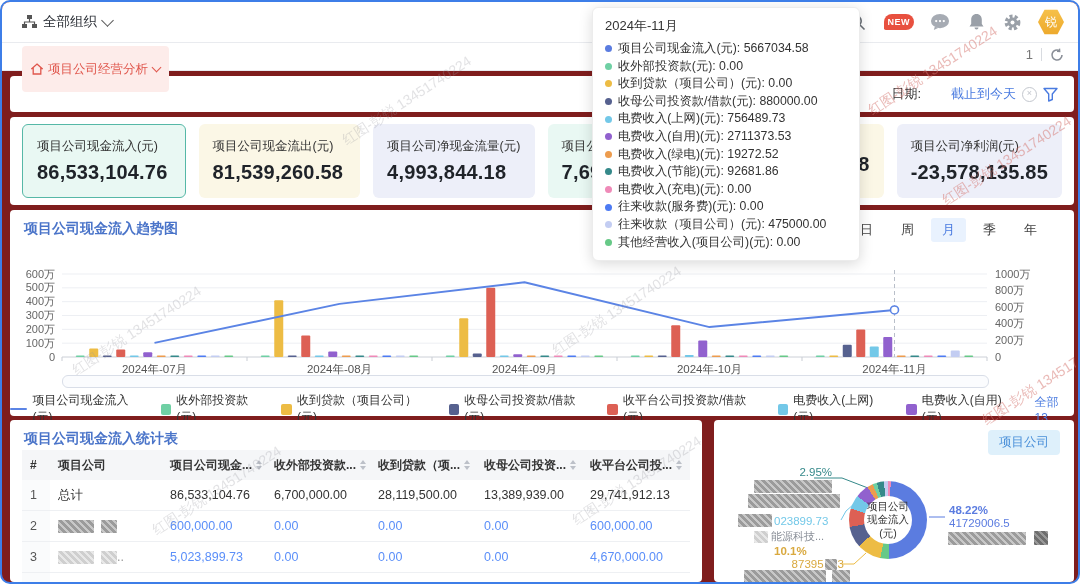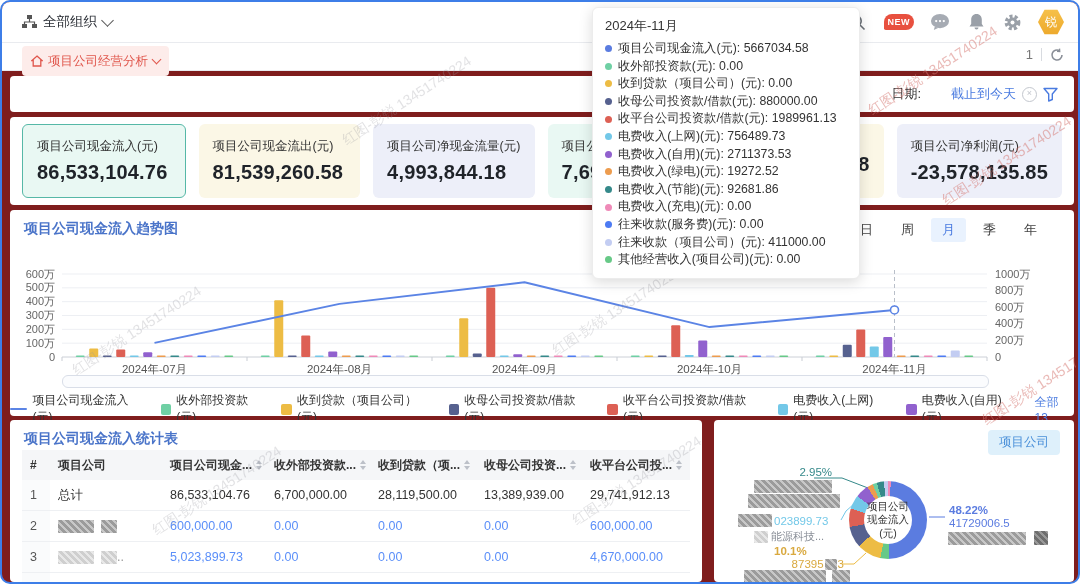--- a/index.html
+++ b/index.html
@@ -9,21 +9,21 @@
   #navbar{left:0;top:0;width:100%;height:40px;background:#fff;border-bottom:1px solid #e9ebef;z-index:5;}
   #org-sel{left:20px;top:0;height:40px;display:flex;align-items:center;gap:6px;color:#2b2f36;font-size:13.5px;cursor:pointer;}
   .chev{width:8px;height:8px;border-right:1.6px solid #555;border-bottom:1.6px solid #555;transform:rotate(45deg);margin-top:-4px;}
   #nav-right{right:14px;top:0;height:40px;display:flex;align-items:center;gap:16px;}
   #center-link{color:#d9564c;font-size:13px;white-space:nowrap;}
   .nav-ic{width:20px;height:20px;display:flex;align-items:center;justify-content:center;}
   #new-badge{background:#e8503f;color:#fff;font-size:9px;font-weight:bold;letter-spacing:.5px;padding:3px 4px;border-radius:9px 9px 9px 2px;}
   #avatar{width:26px;height:26px;background:linear-gradient(180deg,#f6c14a,#eda92c);clip-path:polygon(25% 3%,75% 3%,100% 50%,75% 97%,25% 97%,0 50%);color:#fff;font-size:12px;display:flex;align-items:center;justify-content:center;}
   
   #tabbar{left:0;top:41px;width:100%;height:27px;background:#fff;border-bottom:1px solid #e9ebef;z-index:5;}
-  #page-tab{left:20px;top:3px;height:22px;background:#fdecea;color:#e0564c;font-size:12.5px;display:flex;align-items:center;gap:5px;padding:4px 9px;border-radius:4px;cursor:pointer;}
+  #page-tab{left:20px;top:3px;height:22px;background:#fdecea;color:#e0564c;font-size:12.5px;display:flex;align-items:center;gap:5px;padding:12px 9px;border-radius:4px;cursor:pointer;}
   .chev-red{width:6px;height:6px;border-right:1.4px solid #e0564c;border-bottom:1.4px solid #e0564c;transform:rotate(45deg);margin-top:-3px;}
   #refresh-box{right:14px;top:4px;display:flex;align-items:center;gap:8px;color:#777;font-size:13px;}
   #refresh-box .sep{width:1px;height:13px;background:#d8dbe0;}
   
   #toolbar{left:8px;top:74px;width:1064px;height:36px;background:#fff;border-radius:4px;}
   #date-filter{right:16px;top:0;height:36px;display:flex;align-items:center;gap:6px;font-size:13px;color:#333;}
   #date-filter .dv{color:#4a7be0;cursor:pointer;margin-left:24px;}
   .xcirc{width:13px;height:13px;border-radius:50%;border:1px solid #c3c7ce;color:#c3c7ce;font-size:9px;line-height:11px;text-align:center;}
   
   #kpi-band{left:8px;top:115px;width:1064px;height:88px;background:#fff;border-radius:4px;}
@@ -470,24 +470,20 @@
         </div>
         <div class="tt-item">
           <div class="tt-dot" style="background: rgb(237, 188, 68);"></div>
           <span>收到贷款（项目公司）(元): 0.00</span>
         </div>
         <div class="tt-item">
           <div class="tt-dot" style="background: rgb(86, 97, 143);"></div>
           <span>收母公司投资款/借款(元): 880000.00</span>
         </div>
         <div class="tt-item">
-          <div class="tt-dot" style="background: rgb(221, 96, 84);"></div>
-          <span>收平台公司投资款/借款(元): 1989961.13</span>
-        </div>
-        <div class="tt-item">
           <div class="tt-dot" style="background: rgb(115, 200, 232);"></div>
           <span>电费收入(上网)(元): 756489.73</span>
         </div>
         <div class="tt-item">
           <div class="tt-dot" style="background: rgb(145, 97, 206);"></div>
           <span>电费收入(自用)(元): 2711373.53</span>
         </div>
         <div class="tt-item">
           <div class="tt-dot" style="background: rgb(237, 156, 78);"></div>
           <span>电费收入(绿电)(元): 19272.52</span>
@@ -499,21 +495,21 @@
         <div class="tt-item">
           <div class="tt-dot" style="background: rgb(239, 138, 184);"></div>
           <span>电费收入(充电)(元): 0.00</span>
         </div>
         <div class="tt-item">
           <div class="tt-dot" style="background: rgb(77, 123, 243);"></div>
           <span>往来收款(服务费)(元): 0.00</span>
         </div>
         <div class="tt-item">
           <div class="tt-dot" style="background: rgb(195, 205, 242);"></div>
-          <span>往来收款（项目公司）(元): 411000.00</span>
+          <span>往来收款（项目公司）(元): 475000.00</span>
         </div>
         <div class="tt-item">
           <div class="tt-dot" style="background: rgb(103, 201, 135);"></div>
           <span>其他经营收入(项目公司)(元): 0.00</span>
         </div>
       </div>
   </div>
 
 </div>
 

